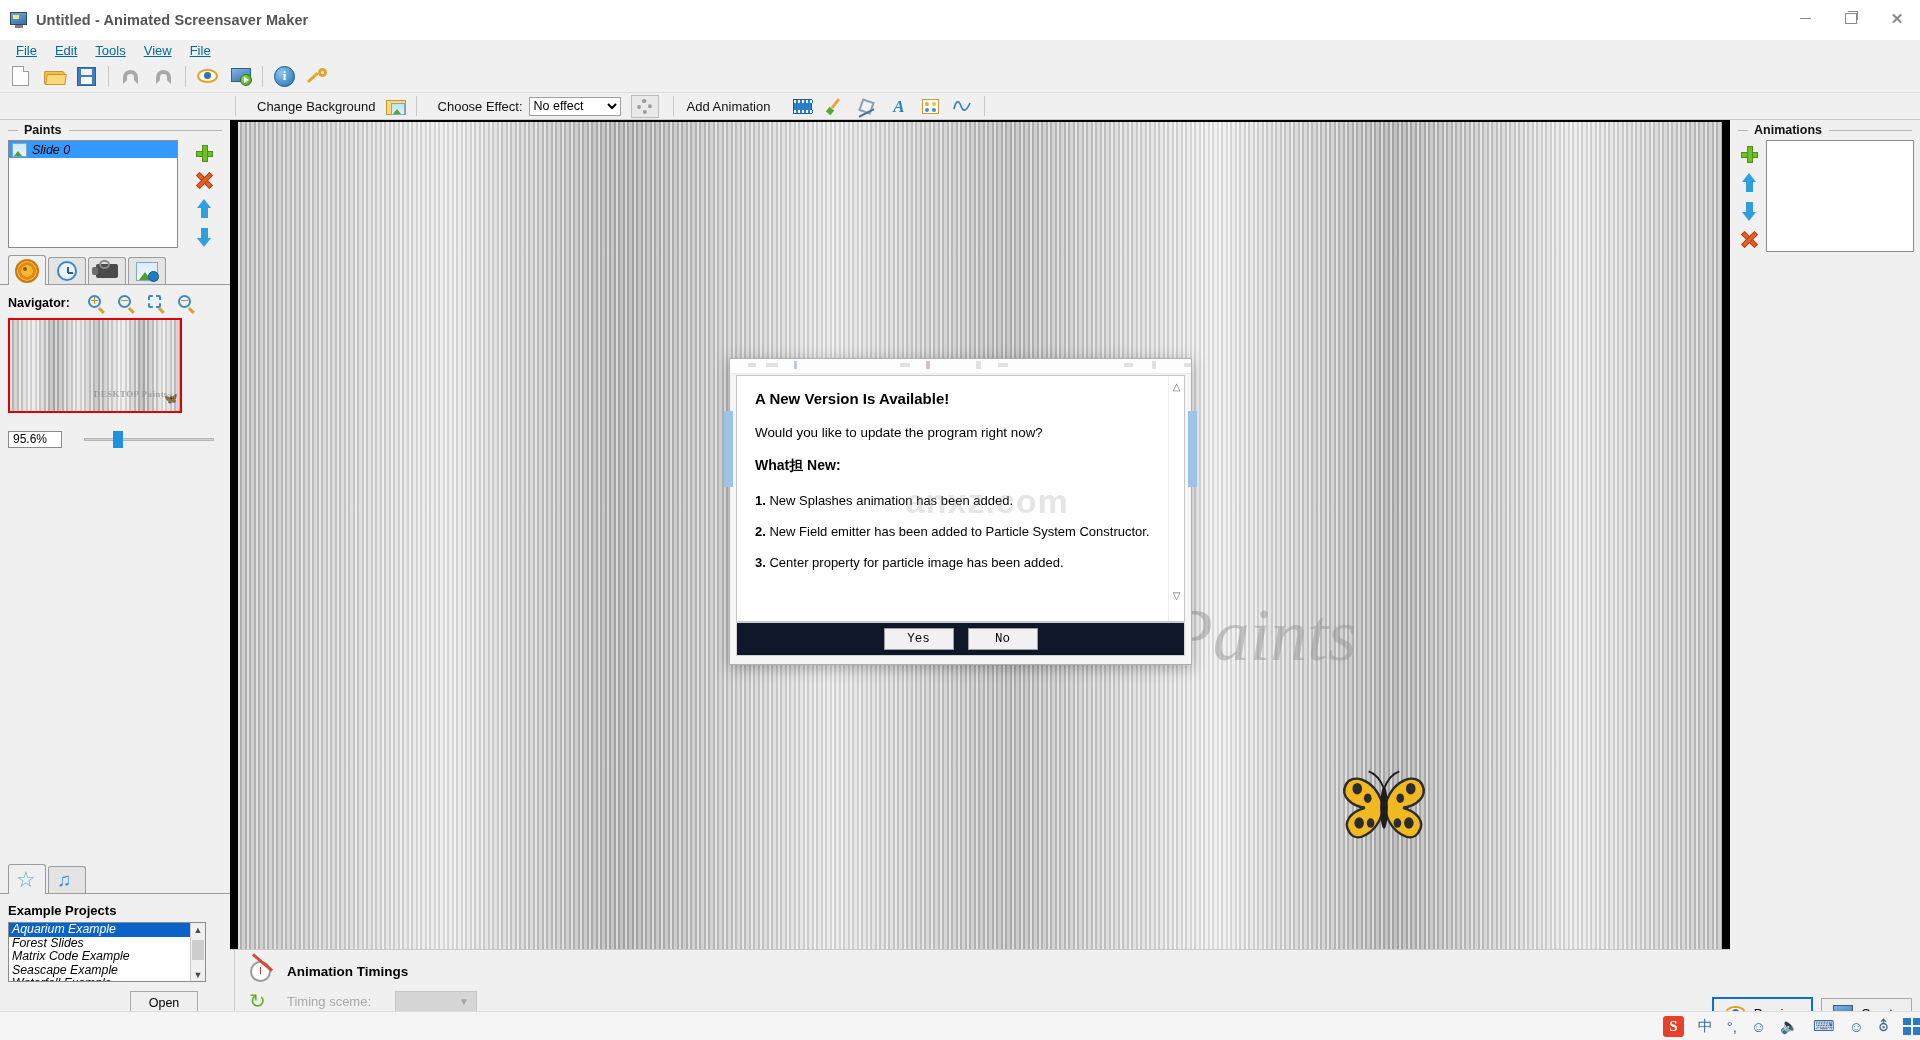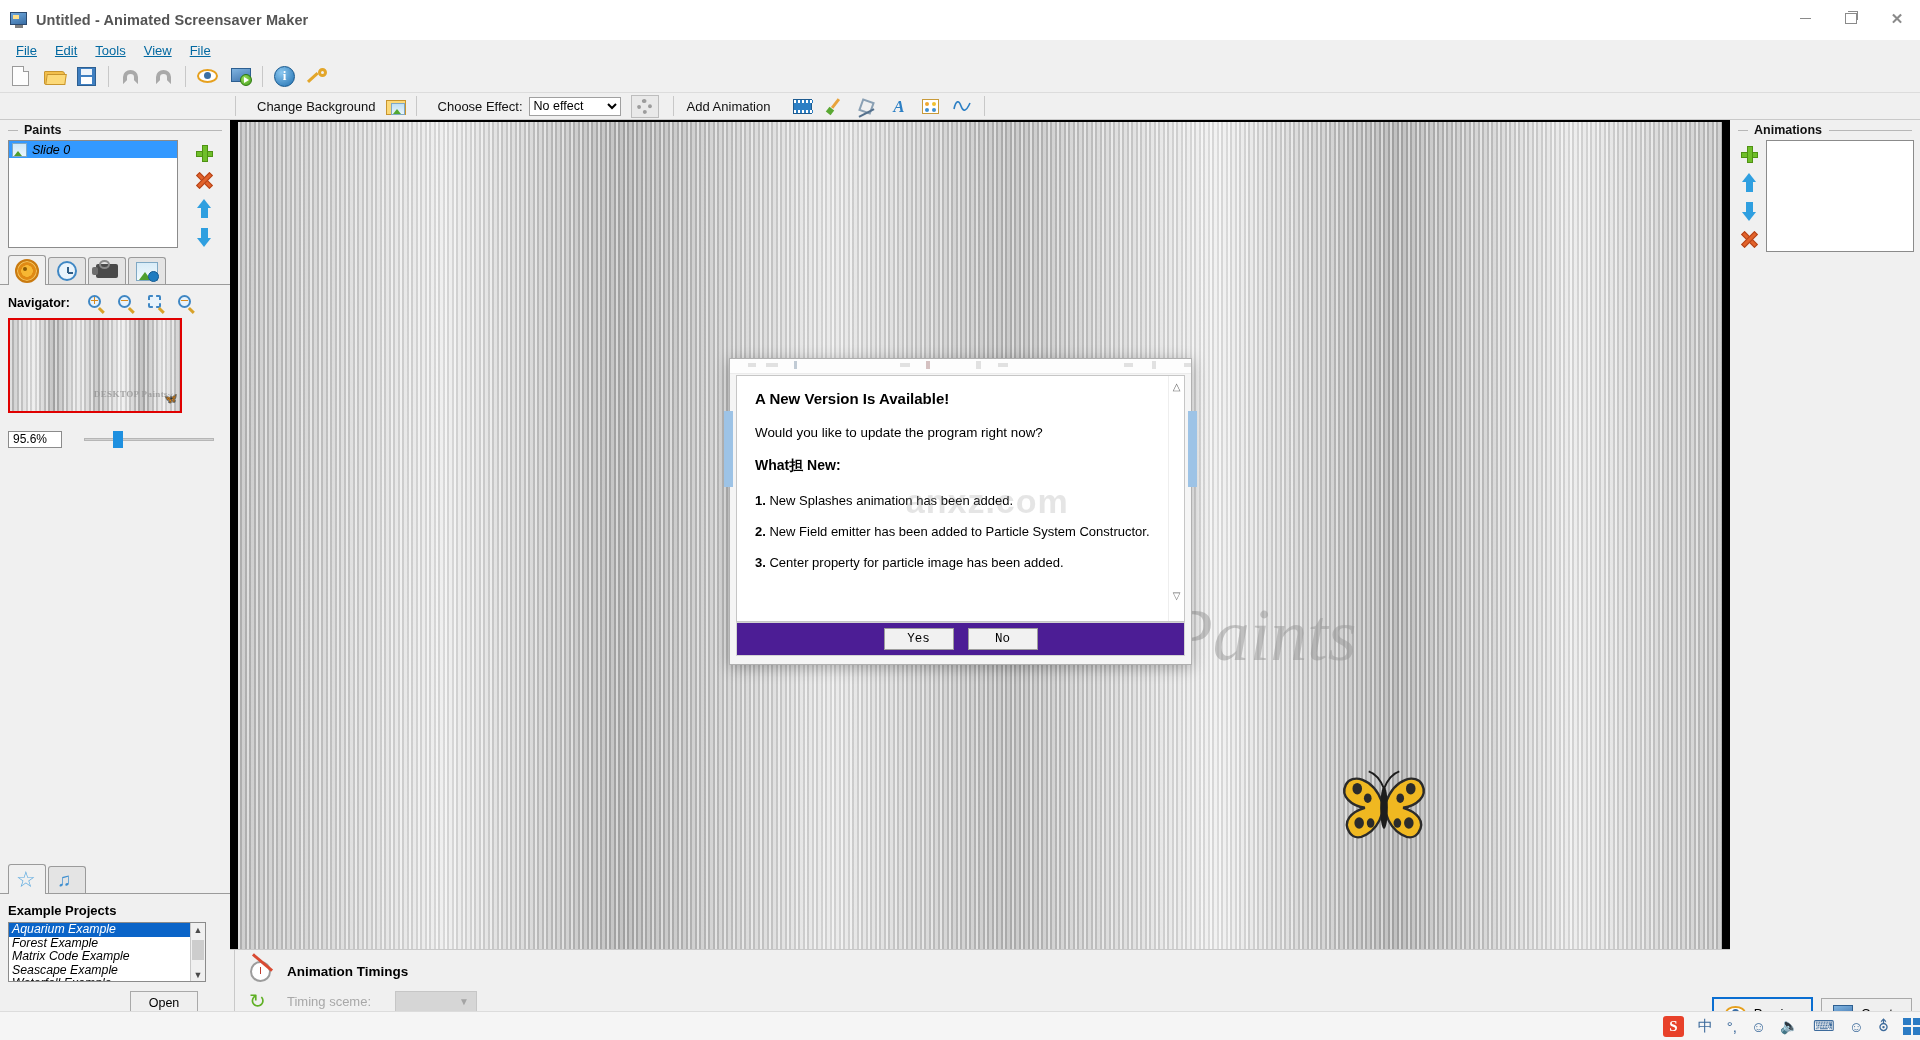--- a/index.html
+++ b/index.html
@@ -239,21 +239,21 @@
   .modal-content{padding:14px 22px 0 18px;}
   .mc-h{font:bold 15px "Liberation Sans",sans-serif;margin-bottom:18px;}
   .mc-p{font-size:13.4px;margin-bottom:17px;}
   .mc-h2{font:bold 14px "Liberation Sans",sans-serif;margin-bottom:18px;}
   .mc-li{font-size:13px;margin-bottom:16px;}
   .mc-li b{font-weight:bold;}
   .modal-sb{position:absolute;right:0;top:0;width:15px;height:100%;background:#fff;border-left:1px solid #eee;}
   .modal-sb .a{position:absolute;left:0;width:15px;height:14px;text-align:center;font-size:10px;color:#6d6d6d;line-height:14px;}
   .modal-sb .a.up{top:4px;}
   .modal-sb .a.dn{bottom:18px;}
-  .modal-foot{position:absolute;left:6px;right:6px;bottom:8px;height:32px;background:#4c1d95;border:1px solid #d3d3d3;display:flex;align-items:center;justify-content:center;gap:14px;}
+  .modal-foot{position:absolute;left:6px;right:6px;bottom:8px;height:32px;background:#0f172a;border:1px solid #d3d3d3;display:flex;align-items:center;justify-content:center;gap:14px;}
   .modal-btn{width:68px;height:20px;background:#f1f1f1;border:1px solid #9d9d9d;font:12.5px "Liberation Mono",monospace;display:flex;align-items:center;justify-content:center;}
   .modal-left-tab{position:absolute;left:-6px;top:52px;width:9px;height:76px;background:#9dc3e6;}
   .modal-right-tab{position:absolute;right:-6px;top:52px;width:9px;height:76px;background:#9dc3e6;}
   .dlg-anxz{position:absolute;left:56%;top:51%;transform:translate(-50%,-50%);font:bold 34px "Liberation Sans",sans-serif;color:rgba(150,150,150,.25);letter-spacing:1px;pointer-events:none;}
 </style>
 </head>
 <body>
 
 <div class="app">
 
@@ -473,21 +473,21 @@
         <div class="tab">
             <span class="ico-note">♫</span>
           </div>
       </div>
 
       <div class="ex-wrap">
         <div class="ex-title">Example Projects</div>
         <div class="ex-list">
           <div class="ex-items">
             <div class="ex-item sel">Aquarium Example</div>
-            <div class="ex-item">Forest Example</div>
+            <div class="ex-item">Forest Slides</div>
             <div class="ex-item">Matrix Code Example</div>
             <div class="ex-item">Seascape Example</div>
             <div class="ex-item">Waterfall Example</div>
           </div>
           <div class="ex-sb">
             <div class="ar up">▲</div>
             <div class="th"></div>
             <div class="ar dn">▼</div>
           </div>
         </div>

